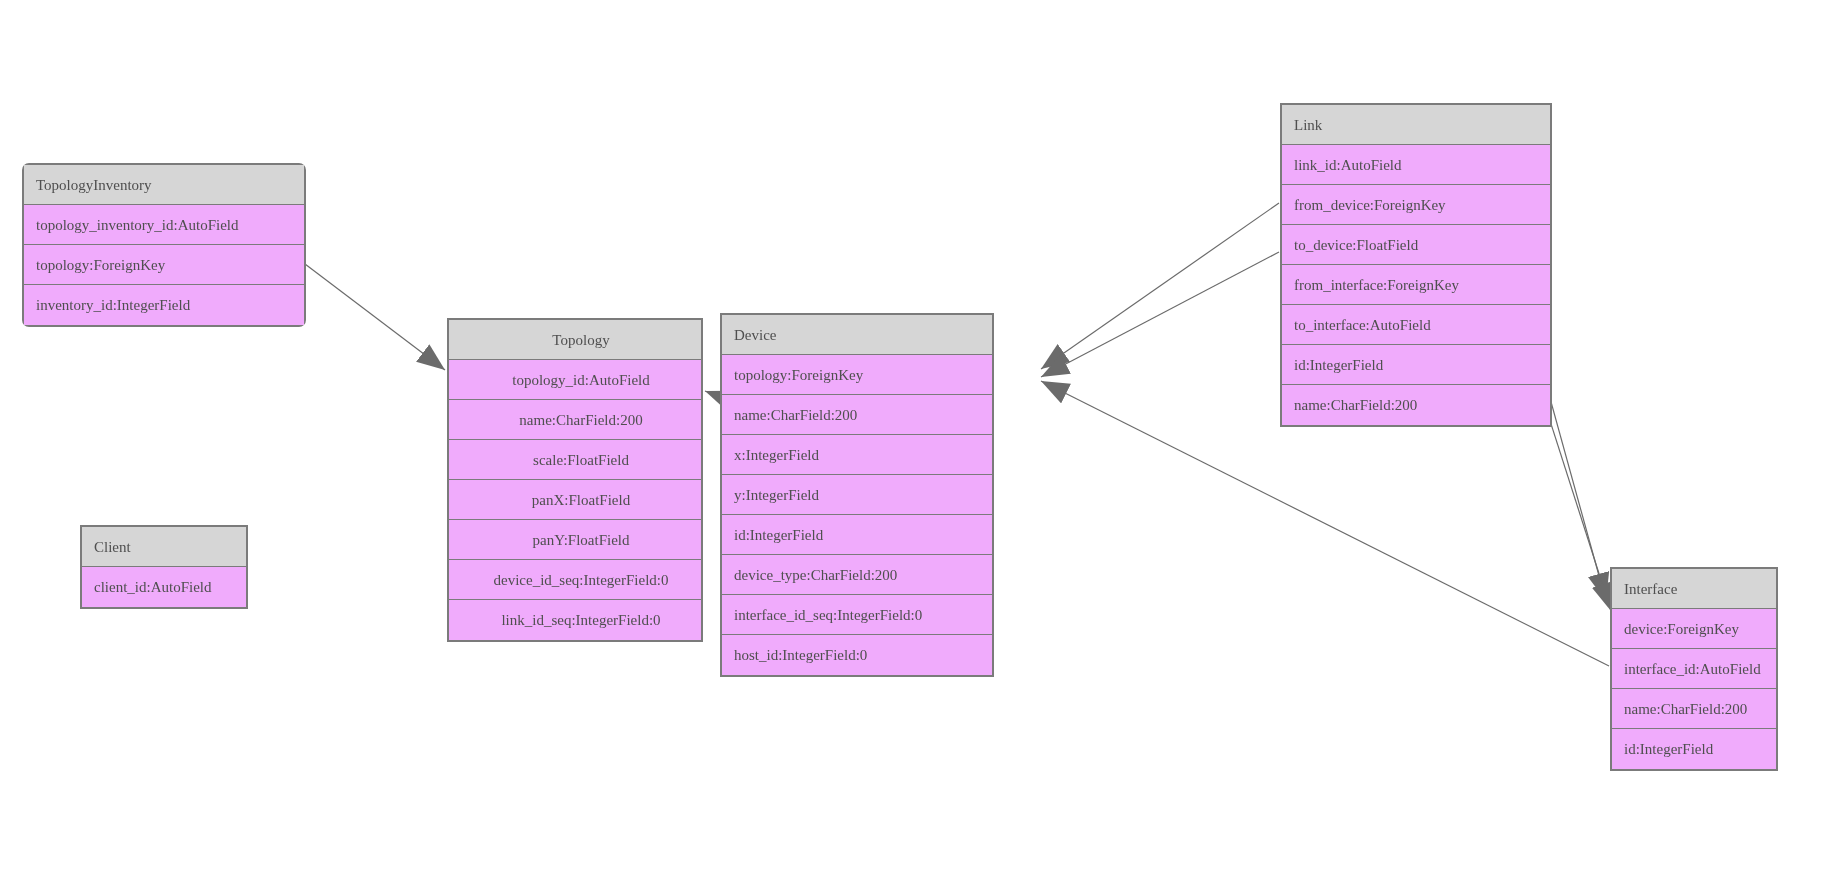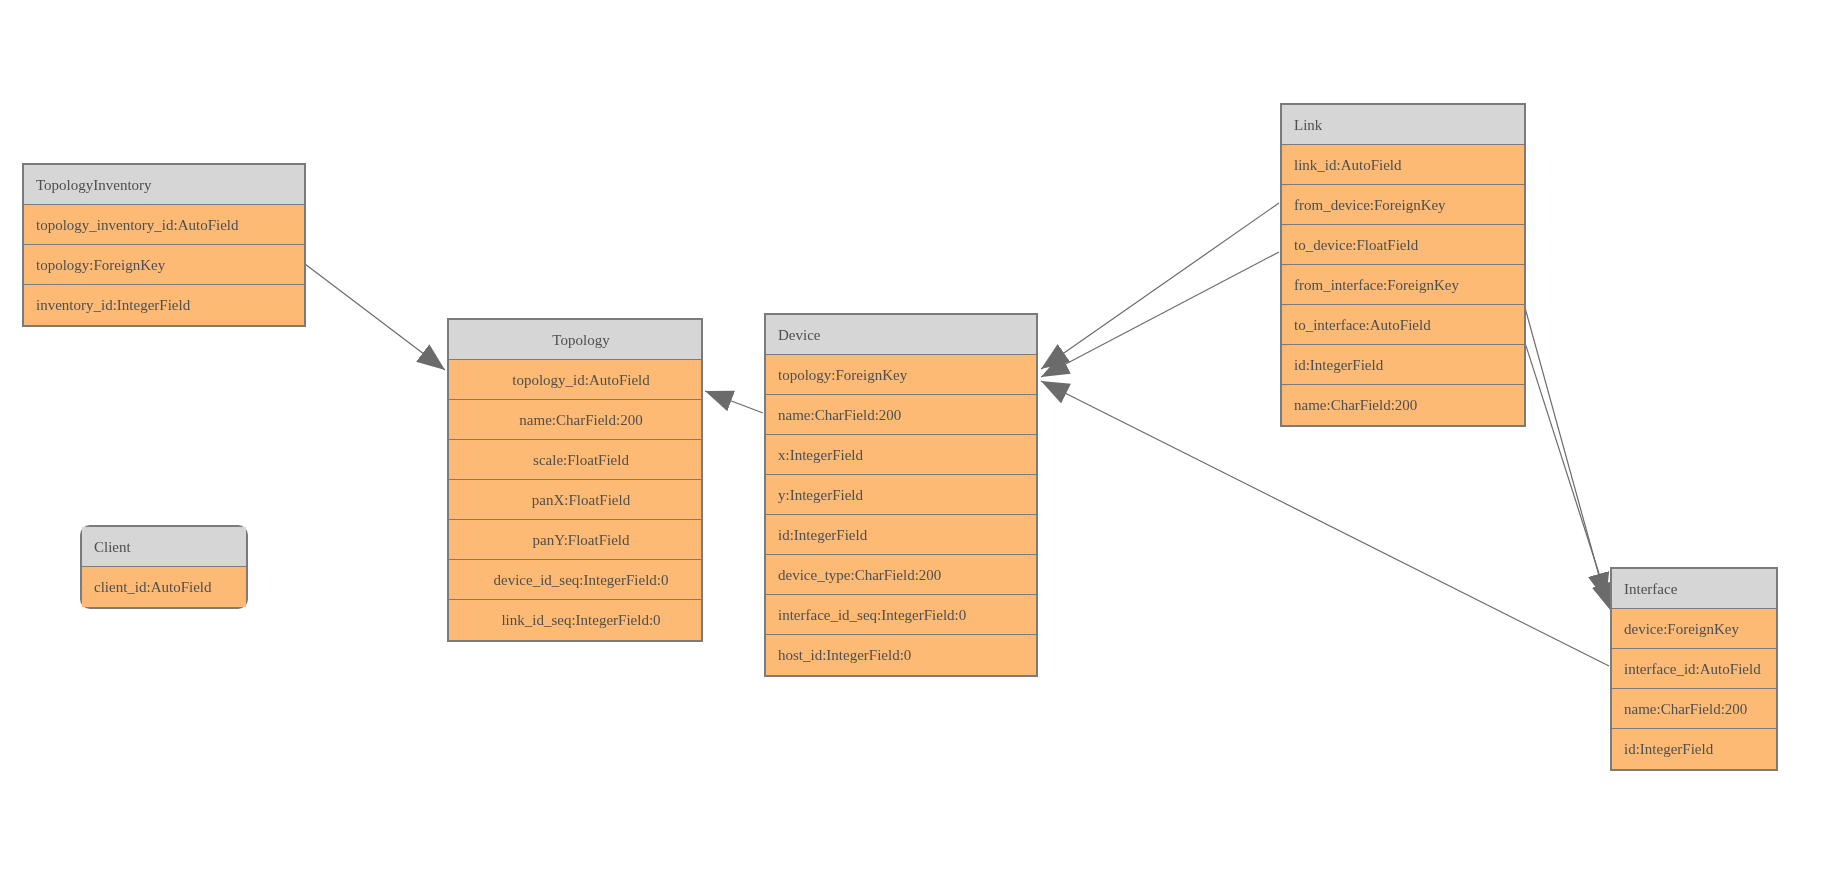--- a/index.html
+++ b/index.html
@@ -34,21 +34,21 @@
     background: #d6d6d6;
     border-bottom: 1px solid #7b7b7b;
     height: 40px;
     line-height: 40px;
     padding-left: 12px;
     box-sizing: border-box;
     white-space: nowrap;
     overflow: hidden;
   }
   .entity-row {
-    background: #fdba74;
+    background: #f0abfc;
     border-bottom: 1px solid #7b7b7b;
     height: 40px;
     line-height: 40px;
     padding-left: 12px;
     box-sizing: border-box;
     white-space: nowrap;
     overflow: hidden;
   }
   .entity-row:last-child {
     border-bottom: none;
@@ -69,56 +69,56 @@
       <line x1="305" y1="264" x2="445" y2="370" marker-end="url(#arrowhead)"></line>
       <line x1="763" y1="413" x2="705" y2="391" marker-end="url(#arrowhead)"></line>
       <line x1="1279" y1="203" x2="1041" y2="369" marker-end="url(#arrowhead)"></line>
       <line x1="1279" y1="252" x2="1041" y2="377" marker-end="url(#arrowhead)"></line>
       <line x1="1609" y1="666" x2="1041" y2="381" marker-end="url(#arrowhead)"></line>
       <line x1="1519" y1="286" x2="1606" y2="601" marker-end="url(#arrowhead)"></line>
       <line x1="1519" y1="324" x2="1611" y2="611" marker-end="url(#arrowhead)"></line>
     </g>
   </svg>
 
-  <div class="entity" style="left:22px; top:163px; width:284px;">
+  <div class="entity" style="left:22px; top:163px; width:284px;border-radius:7px;">
     <div class="entity-header">TopologyInventory</div>
     <div class="entity-row">topology_inventory_id:AutoField</div>
     <div class="entity-row">topology:ForeignKey</div>
     <div class="entity-row">inventory_id:IntegerField</div>
   </div>
 
   <div class="entity" style="left:447px; top:318px; width:256px;text-align:center;">
     <div class="entity-header">Topology</div>
     <div class="entity-row">topology_id:AutoField</div>
     <div class="entity-row">name:CharField:200</div>
     <div class="entity-row">scale:FloatField</div>
     <div class="entity-row">panX:FloatField</div>
     <div class="entity-row">panY:FloatField</div>
     <div class="entity-row">device_id_seq:IntegerField:0</div>
     <div class="entity-row">link_id_seq:IntegerField:0</div>
   </div>
 
-  <div class="entity" style="left:80px; top:525px; width:168px;border-radius:10px;">
+  <div class="entity" style="left:80px; top:525px; width:168px;">
     <div class="entity-header">Client</div>
     <div class="entity-row">client_id:AutoField</div>
   </div>
 
-  <div class="entity" style="left:764px; top:313px; width:274px;">
+  <div class="entity" style="left:720px; top:313px; width:274px;">
     <div class="entity-header">Device</div>
     <div class="entity-row">topology:ForeignKey</div>
     <div class="entity-row">name:CharField:200</div>
     <div class="entity-row">x:IntegerField</div>
     <div class="entity-row">y:IntegerField</div>
     <div class="entity-row">id:IntegerField</div>
     <div class="entity-row">device_type:CharField:200</div>
     <div class="entity-row">interface_id_seq:IntegerField:0</div>
     <div class="entity-row">host_id:IntegerField:0</div>
   </div>
 
-  <div class="entity" style="left:1280px; top:103px; width:246px;">
+  <div class="entity" style="left:1280px; top:103px; width:272px;">
     <div class="entity-header">Link</div>
     <div class="entity-row">link_id:AutoField</div>
     <div class="entity-row">from_device:ForeignKey</div>
     <div class="entity-row">to_device:FloatField</div>
     <div class="entity-row">from_interface:ForeignKey</div>
     <div class="entity-row">to_interface:AutoField</div>
     <div class="entity-row">id:IntegerField</div>
     <div class="entity-row">name:CharField:200</div>
   </div>
 

